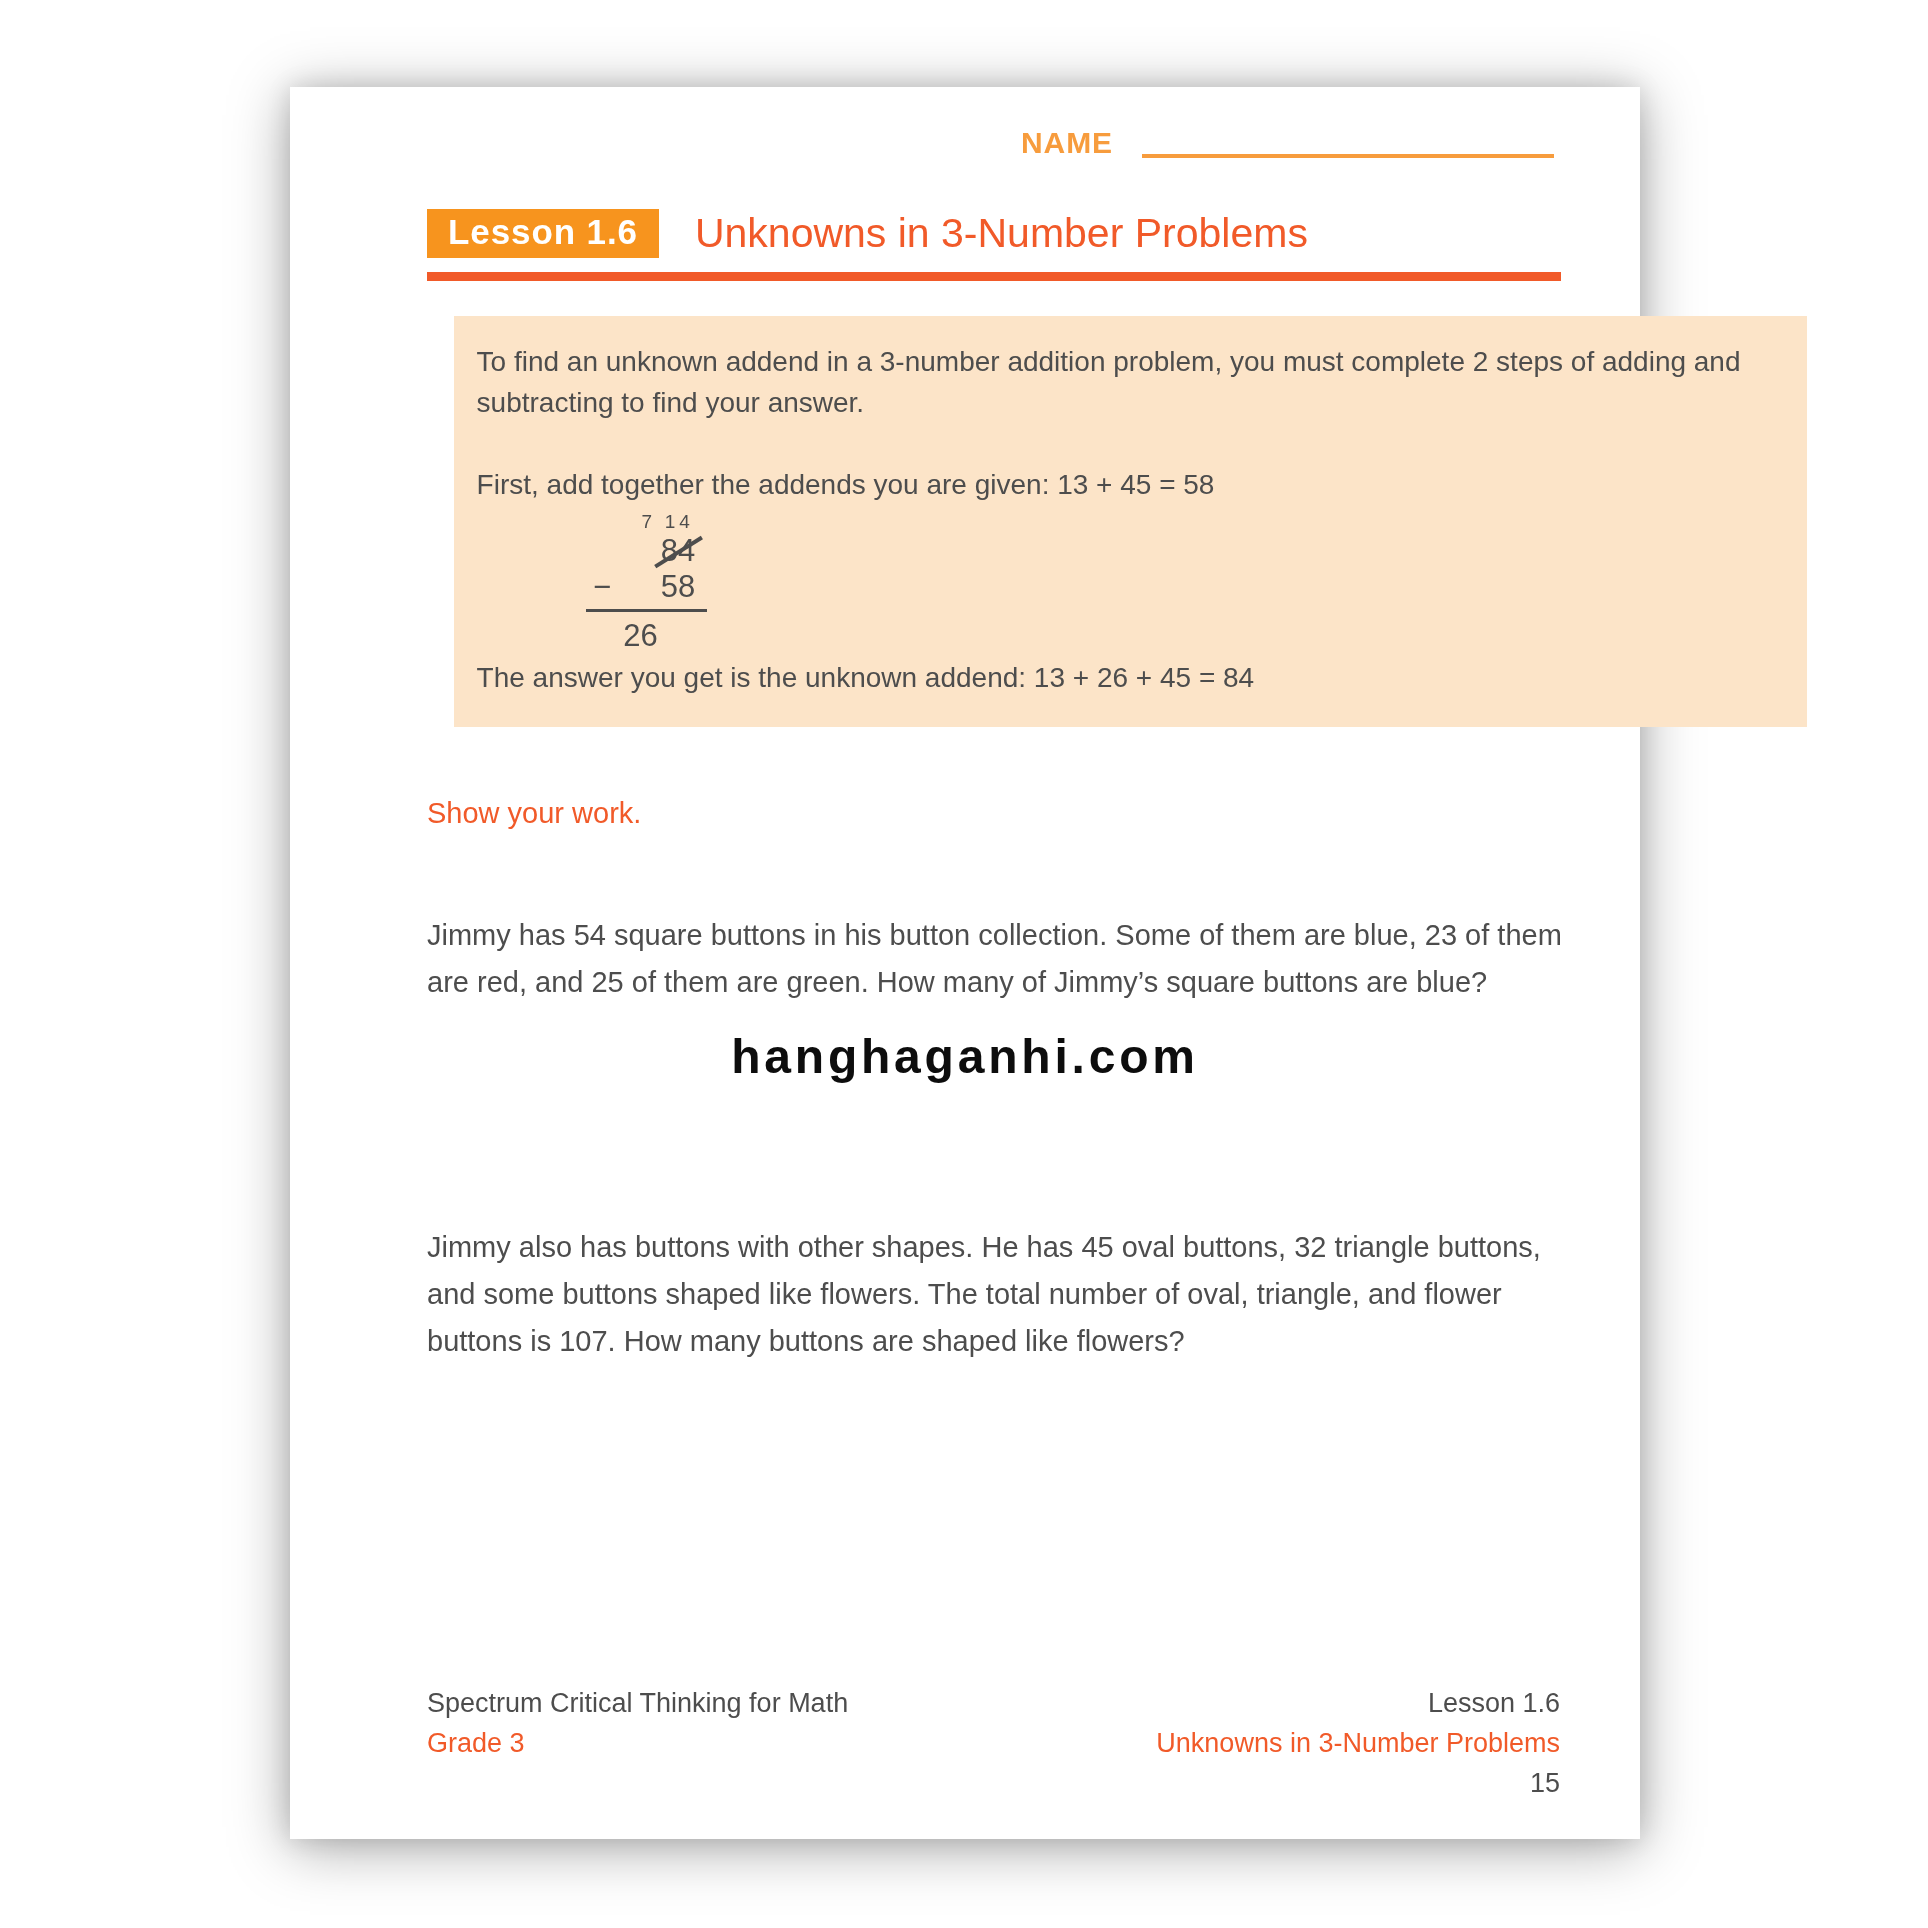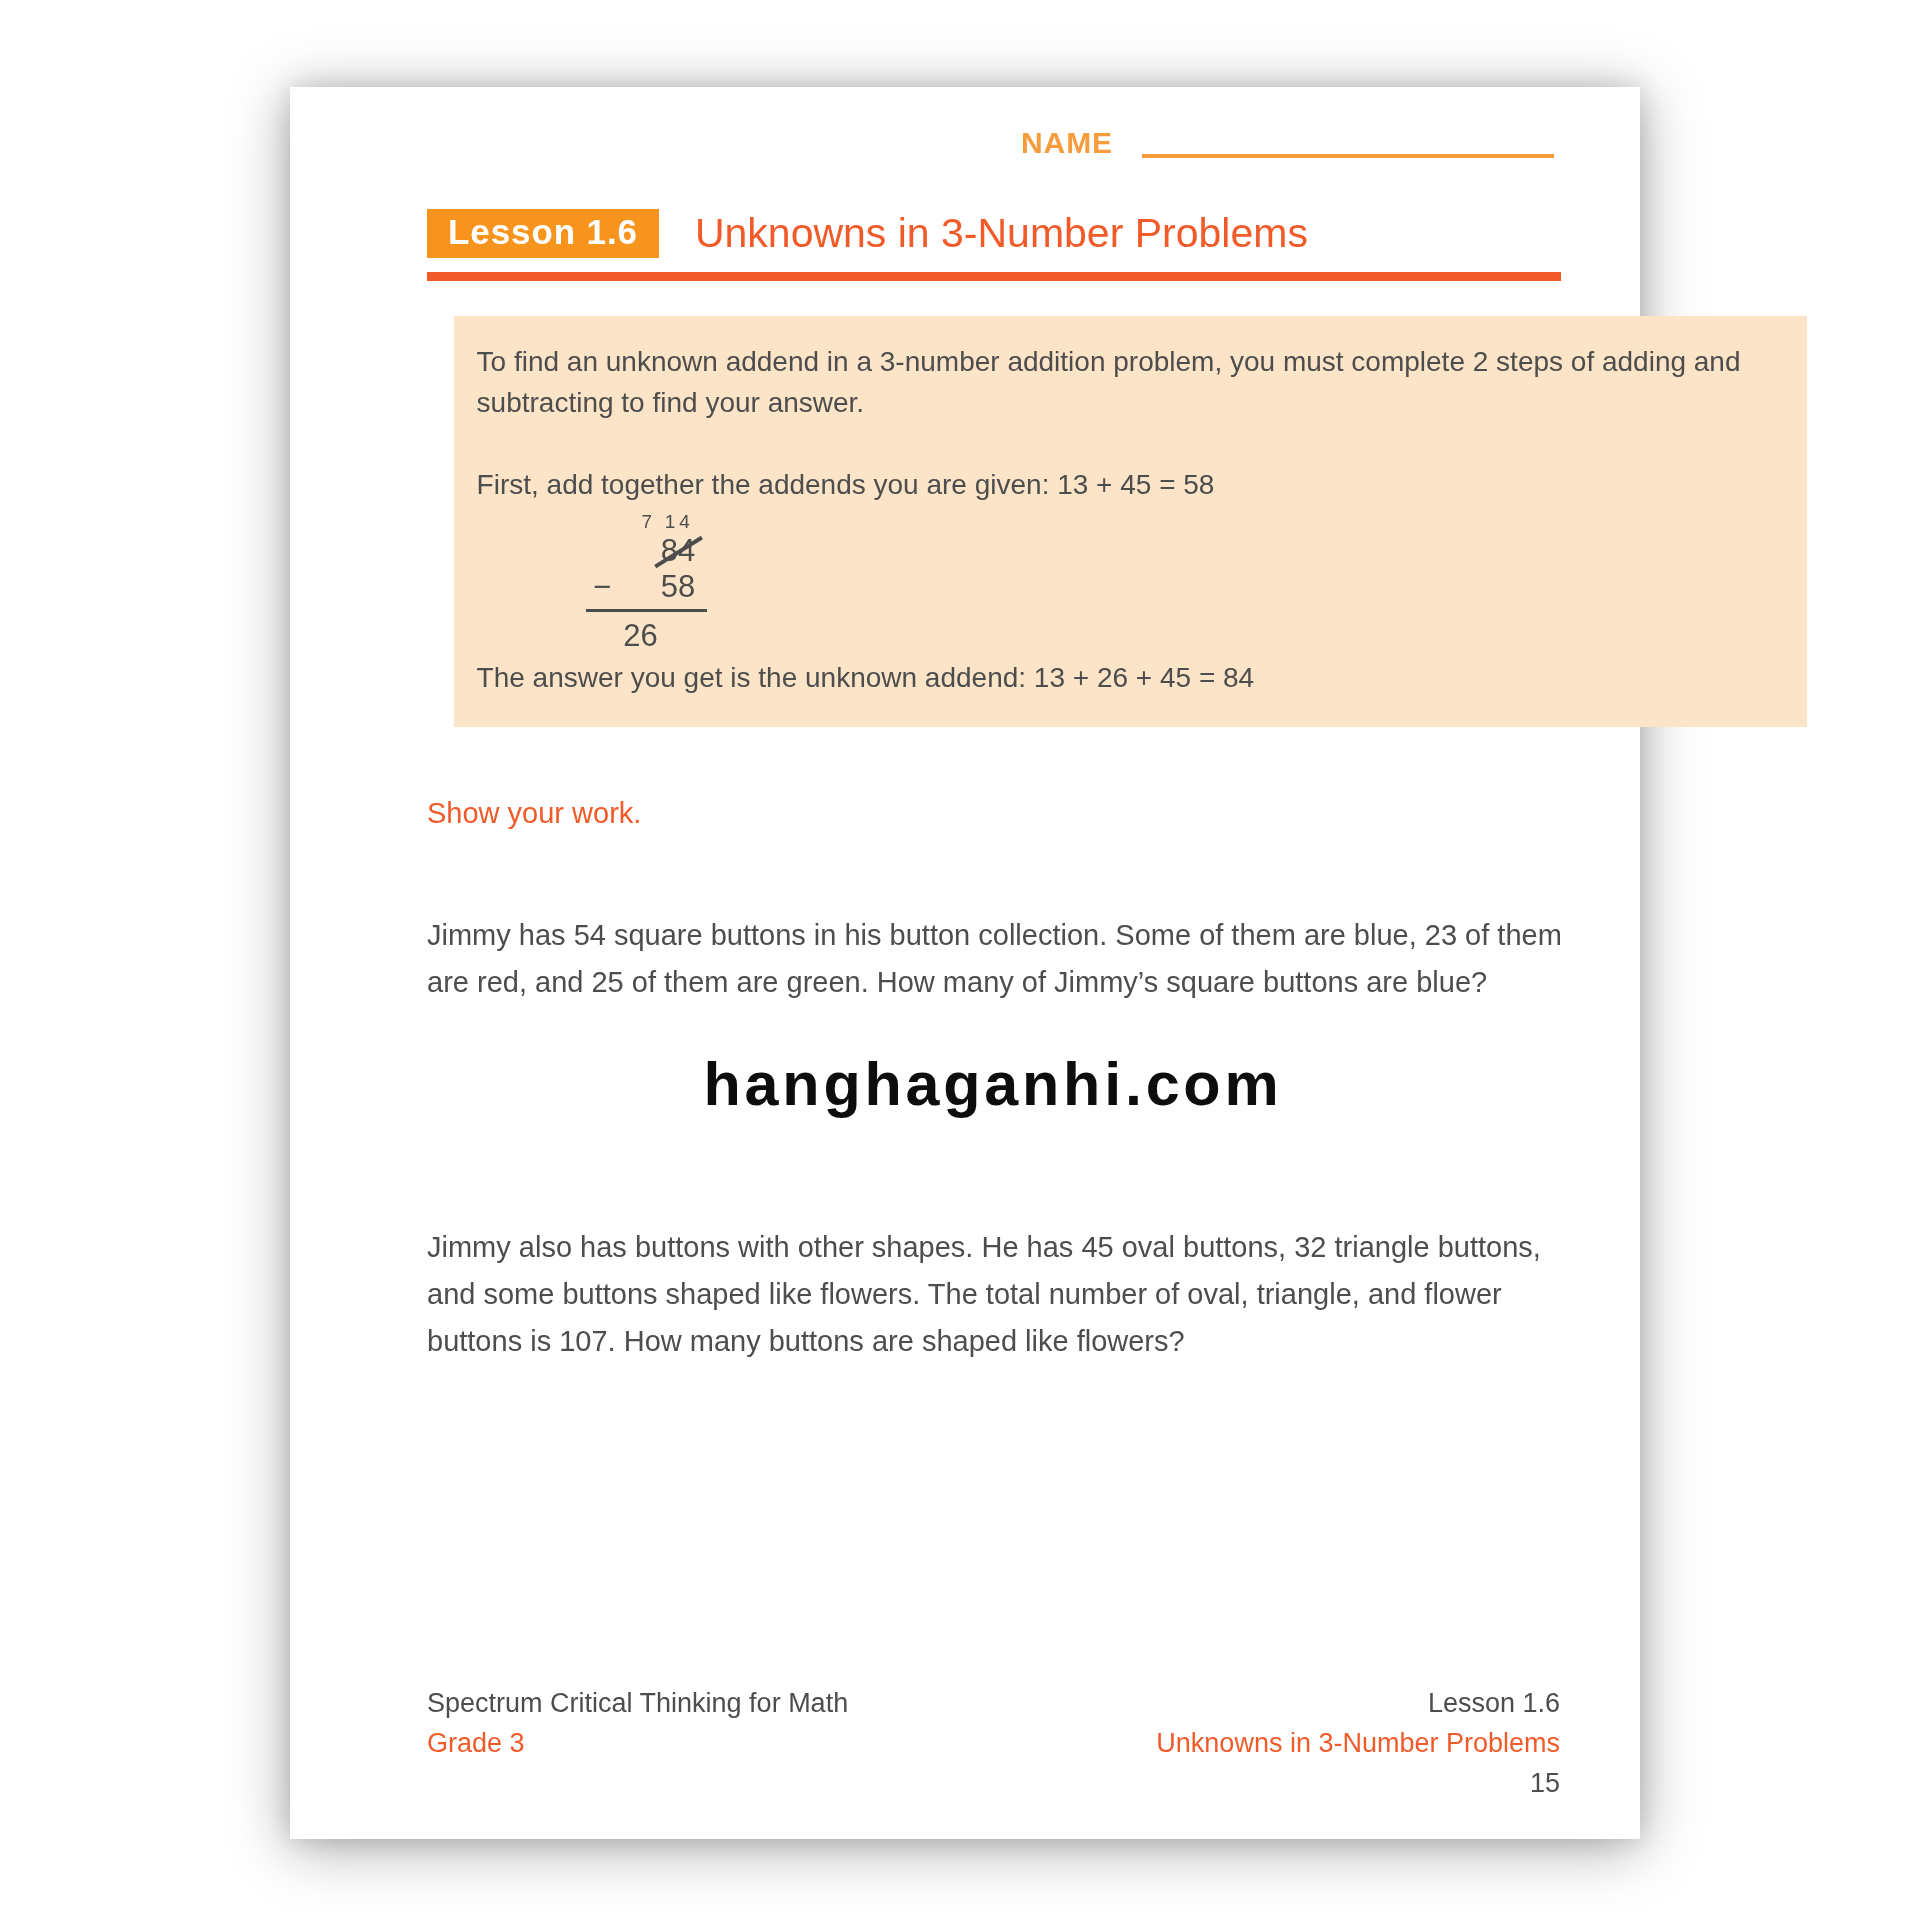--- a/index.html
+++ b/index.html
@@ -100,23 +100,23 @@
   
   .problem { 
     position: absolute; left: 137px; width: 1141px;
     color: #4D4D4D; font-size: 29px; line-height: 1.62;
   }
   .problem-1 { top: 825px; }
   .problem-2 { top: 1137px; }
 
   
   .watermark {
-    position: absolute; left: 0; top: 962px; width: 100%;
+    position: absolute; left: 0; top: 942px; width: 100%;
     text-align: center;
-    color: #0D0D0D; font-size: 61px; font-weight: 700; letter-spacing: 3.8px; margin-left: 28px;
+    color: #0D0D0D; font-size: 48px; font-weight: 700; letter-spacing: 3.8px;
   }
 
   
   .footer-left {
     position: absolute; left: 137px; top: 1597px;
     font-size: 27px; line-height: 1.48; color: #4D4D4D;
   }
   .footer-grade { color: #F15A29; }
   .footer-right {
     position: absolute; right: 80px; top: 1597px;

